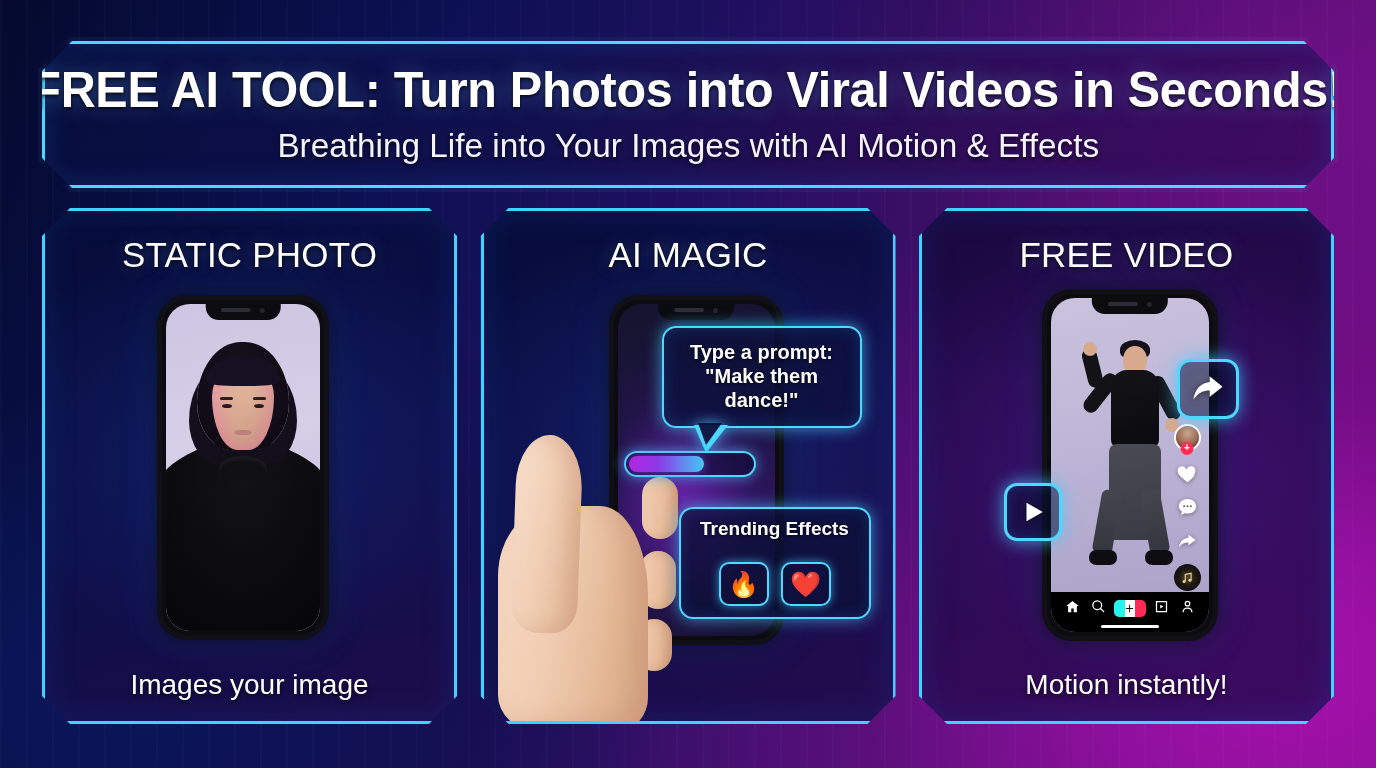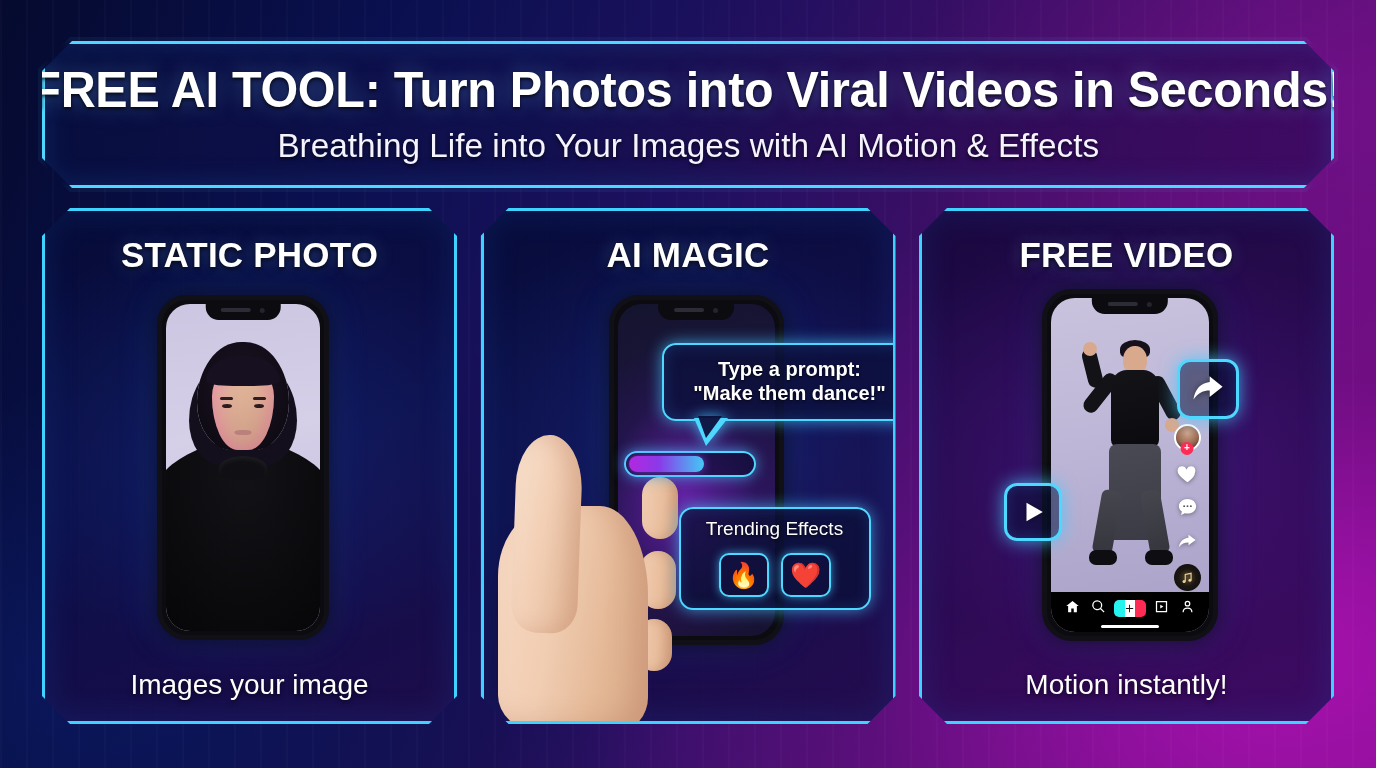--- a/index.html
+++ b/index.html
@@ -94,21 +94,21 @@
   }
   .card.purple {
     background:
       radial-gradient(ellipse 100% 60% at 50% 46%, rgba(96,30,170,0.36) 0%, rgba(0,0,0,0) 70%),
       linear-gradient(160deg, rgba(22,8,60,0.92) 0%, rgba(36,10,76,0.90) 55%, rgba(52,10,92,0.92) 100%);
   }
 
   .card-title {
     margin-top: 24px;
     font-size: 35px;
-    font-weight: 700;
+    font-weight: 400;
     color: #ffffff;
     letter-spacing: 0.2px;
     text-shadow: 0 2px 5px rgba(0,0,0,0.75), 0 0 18px rgba(130,200,255,0.3);
   }
 
   .card-caption {
     position: absolute;
     left: 0; right: 0; bottom: 20px;
     text-align: center;
     font-size: 28px;
@@ -340,22 +340,22 @@
   .nav-create svg { position: relative; z-index: 2; width: 11px; height: 11px; fill: #111; }
   .home-bar {
     position: absolute; left: 50%; transform: translateX(-50%);
     bottom: 4px; width: 58px; height: 3.5px; border-radius: 3px; background: #ffffff;
     z-index: 7;
   }
 
   
   .bubble {
     position: absolute;
-    left: 178px; top: 132px;
-    width: 256px;
+    left: 178px; top: 115px;
+    width: 200px;
     padding: 12px 12px 14px;
     background: rgba(12,16,60,0.80);
     border: 2.5px solid #4fd8ff;
     border-radius: 14px;
     box-shadow: 0 0 16px rgba(70,200,255,0.75), inset 0 0 16px rgba(40,130,220,0.25);
     text-align: center;
     z-index: 7;
   }
   .bubble-line {
     font-size: 20px; font-weight: 700; color: #ffffff; line-height: 1.2;
@@ -401,21 +401,21 @@
     width: 192px;
     padding: 9px 10px 11px;
     border: 2.5px solid #4fd8ff;
     border-radius: 14px;
     background: rgba(12,16,56,0.78);
     box-shadow: 0 0 16px rgba(70,200,255,0.7), inset 0 0 14px rgba(40,130,220,0.22);
     text-align: center;
     z-index: 7;
   }
   .effects-title {
-    font-size: 19px; font-weight: 400; color: #fff; margin-bottom: 13px;
+    font-size: 19px; font-weight: 700; color: #fff; margin-bottom: 22px;
     text-shadow: 0 1px 3px rgba(0,0,0,0.8);
   }
   .effects-row { display: flex; gap: 12px; justify-content: center; }
   .effect-box {
     width: 50px; height: 44px;
     border: 2.5px solid #4fd8ff;
     border-radius: 10px;
     box-shadow: 0 0 10px rgba(70,200,255,0.7);
     display: flex; align-items: center; justify-content: center;
     font-size: 25px; line-height: 1;

